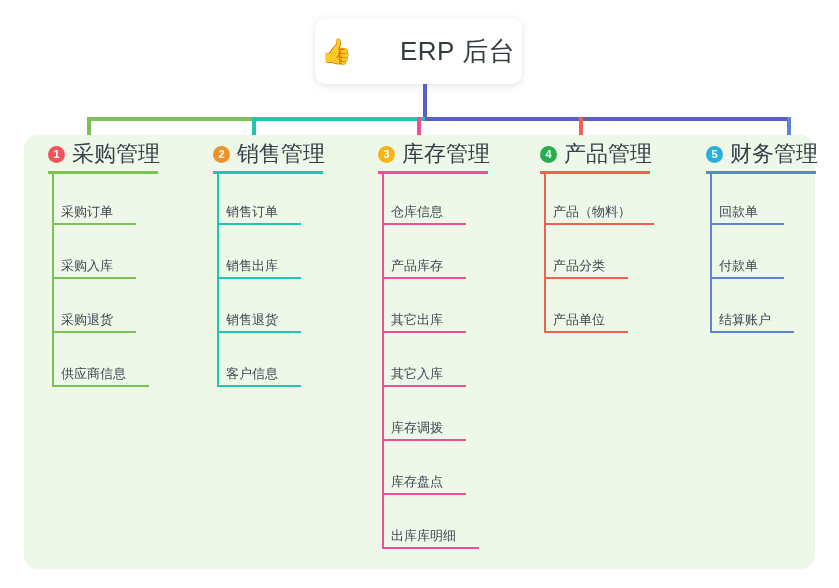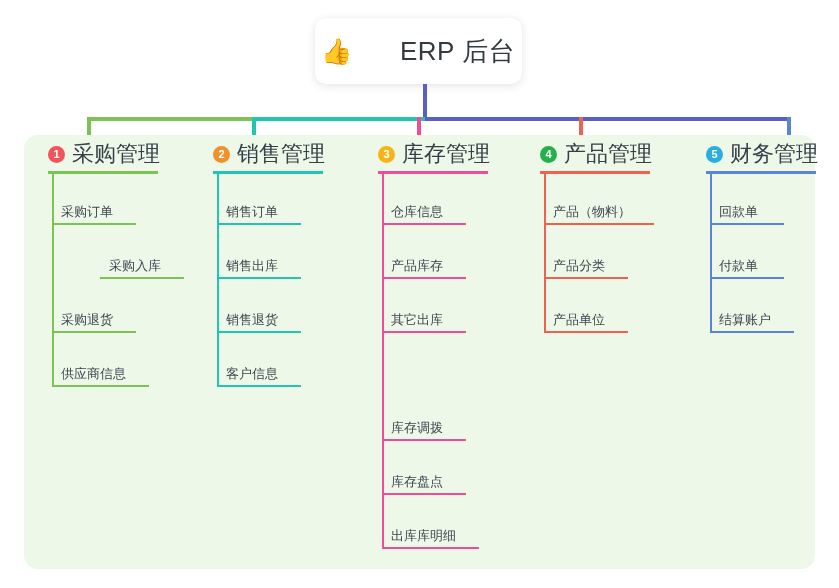--- a/index.html
+++ b/index.html
@@ -137,21 +137,21 @@
           <div class="col-head" style="margin-top: 6px;">
             <span class="badge" style="background: rgb(242, 84, 91);">1</span>
             <span class="col-title">采购管理</span>
           </div>
           <div class="col-rule" style="top: 36px; width: 110px; background: rgb(125, 194, 85);"></div>
           <div class="spine" style="left: 16px; top: 39px; height: 213px; background: rgb(125, 194, 85);"></div>
           <div class="leaf" style="left: 16px; top: 64px; width: 84px; height: 26px;">
             <span class="leaf-label">采购订单</span>
             <div class="leaf-rule" style="width: 84px; background: rgb(125, 194, 85);"></div>
           </div>
-          <div class="leaf" style="left: 16px; top: 118px; width: 84px; height: 26px; margin-left: 48px;">
+          <div class="leaf" style="left: 16px; top: 118px; width: 84px; height: 26px;">
             <span class="leaf-label">采购入库</span>
             <div class="leaf-rule" style="width: 84px; background: rgb(125, 194, 85);"></div>
           </div>
           <div class="leaf" style="left: 16px; top: 172px; width: 84px; height: 26px;">
             <span class="leaf-label">采购退货</span>
             <div class="leaf-rule" style="width: 84px; background: rgb(125, 194, 85);"></div>
           </div>
           <div class="leaf" style="left: 16px; top: 226px; width: 97px; height: 26px;">
             <span class="leaf-label">供应商信息</span>
             <div class="leaf-rule" style="width: 97px; background: rgb(125, 194, 85);"></div>
@@ -191,20 +191,24 @@
           <div class="leaf" style="left: 16px; top: 64px; width: 84px; height: 26px;">
             <span class="leaf-label">仓库信息</span>
             <div class="leaf-rule" style="width: 84px; background: rgb(239, 77, 154);"></div>
           </div>
           <div class="leaf" style="left: 16px; top: 118px; width: 84px; height: 26px;">
             <span class="leaf-label">产品库存</span>
             <div class="leaf-rule" style="width: 84px; background: rgb(239, 77, 154);"></div>
           </div>
           <div class="leaf" style="left: 16px; top: 172px; width: 84px; height: 26px;">
             <span class="leaf-label">其它出库</span>
+            <div class="leaf-rule" style="width: 84px; background: rgb(239, 77, 154);"></div>
+          </div>
+          <div class="leaf" style="left: 16px; top: 226px; width: 84px; height: 26px;">
+            <span class="leaf-label">其它入库</span>
             <div class="leaf-rule" style="width: 84px; background: rgb(239, 77, 154);"></div>
           </div>
           <div class="leaf" style="left: 16px; top: 280px; width: 84px; height: 26px;">
             <span class="leaf-label">库存调拨</span>
             <div class="leaf-rule" style="width: 84px; background: rgb(239, 77, 154);"></div>
           </div>
           <div class="leaf" style="left: 16px; top: 334px; width: 84px; height: 26px;">
             <span class="leaf-label">库存盘点</span>
             <div class="leaf-rule" style="width: 84px; background: rgb(239, 77, 154);"></div>
           </div>

